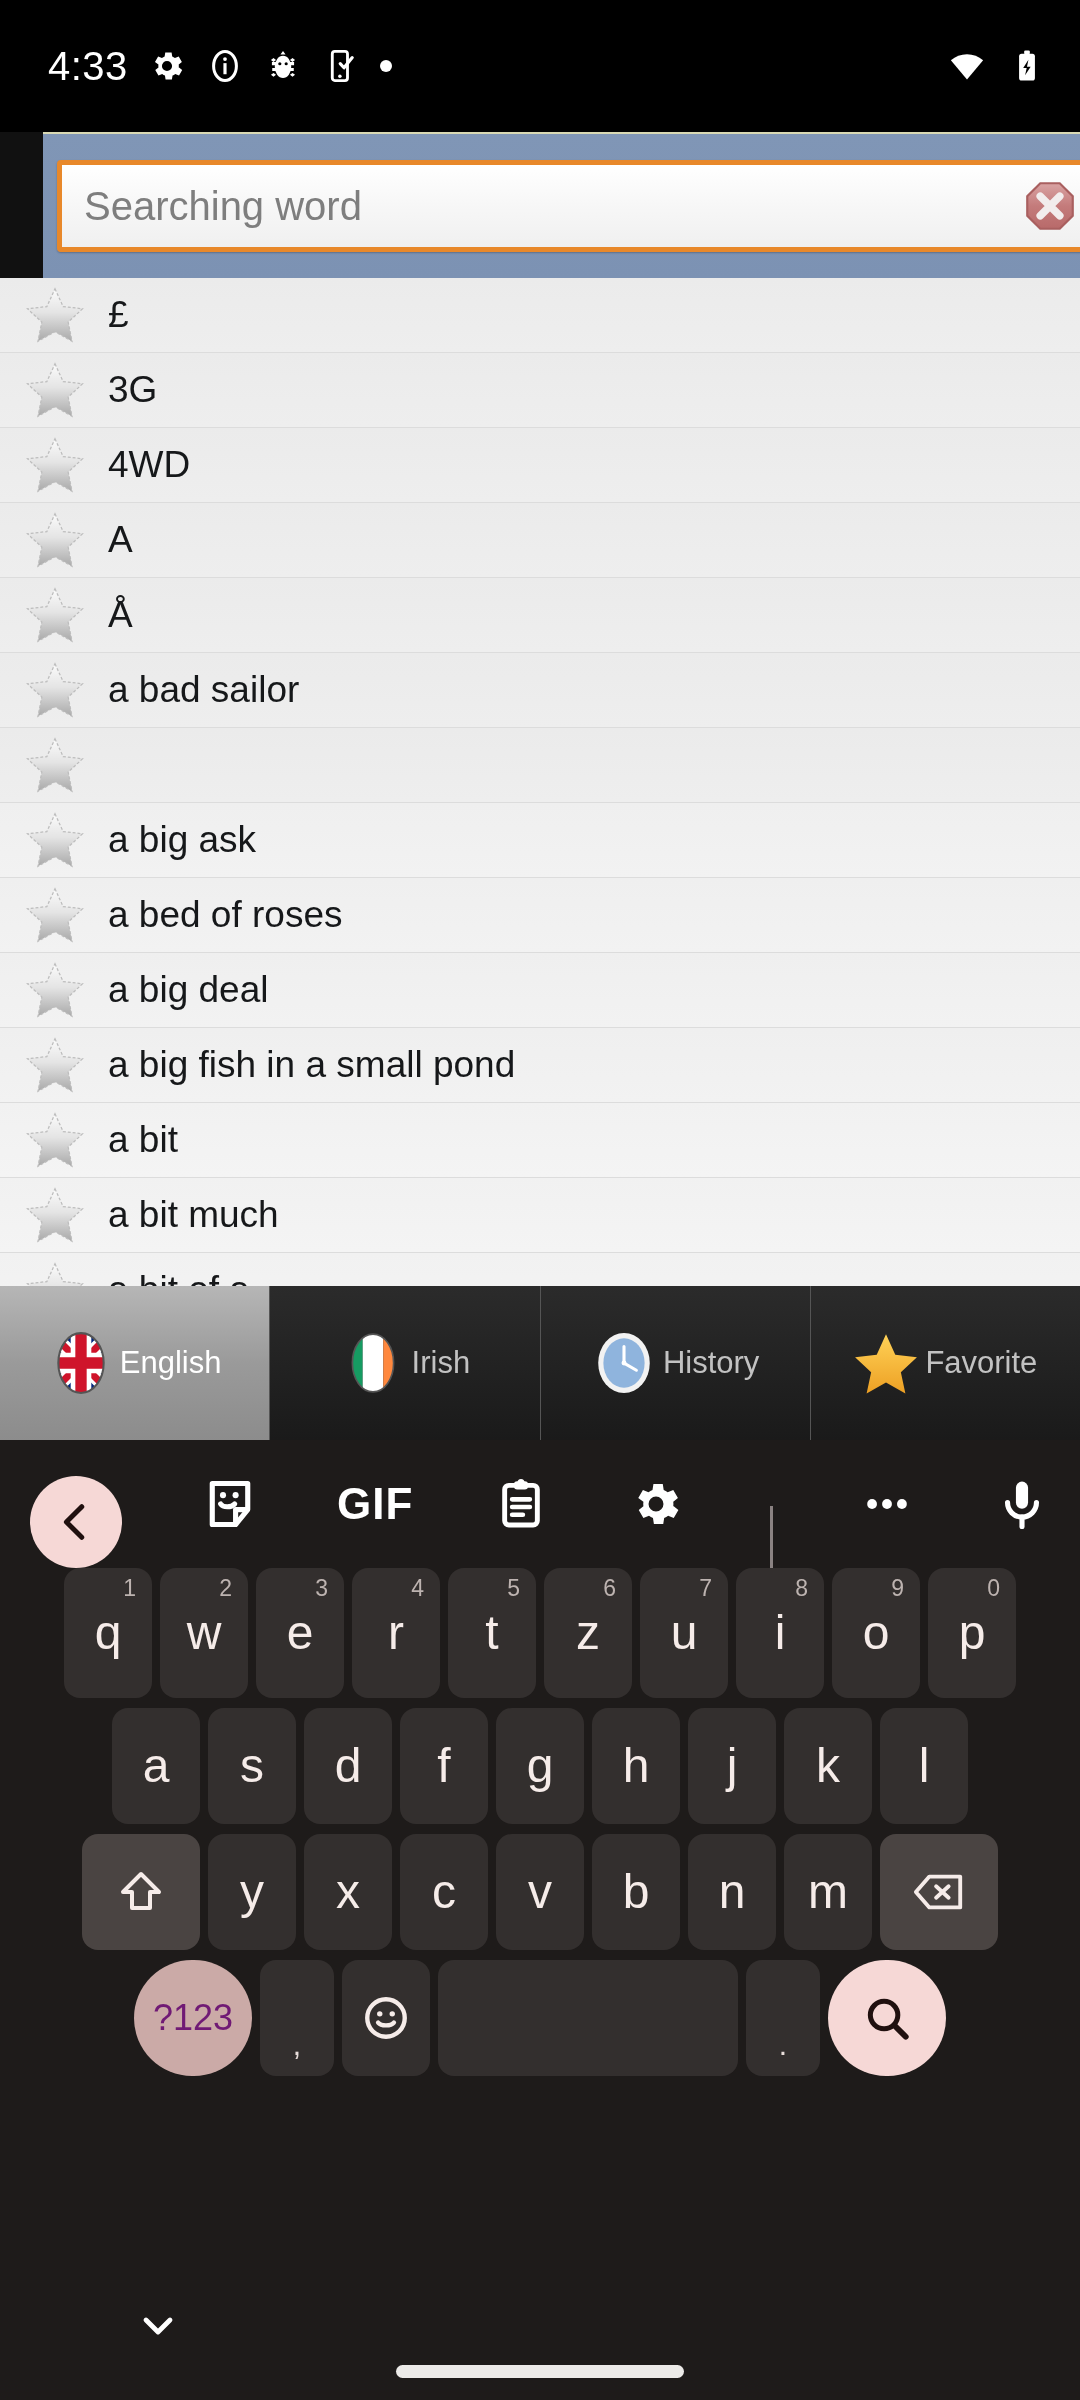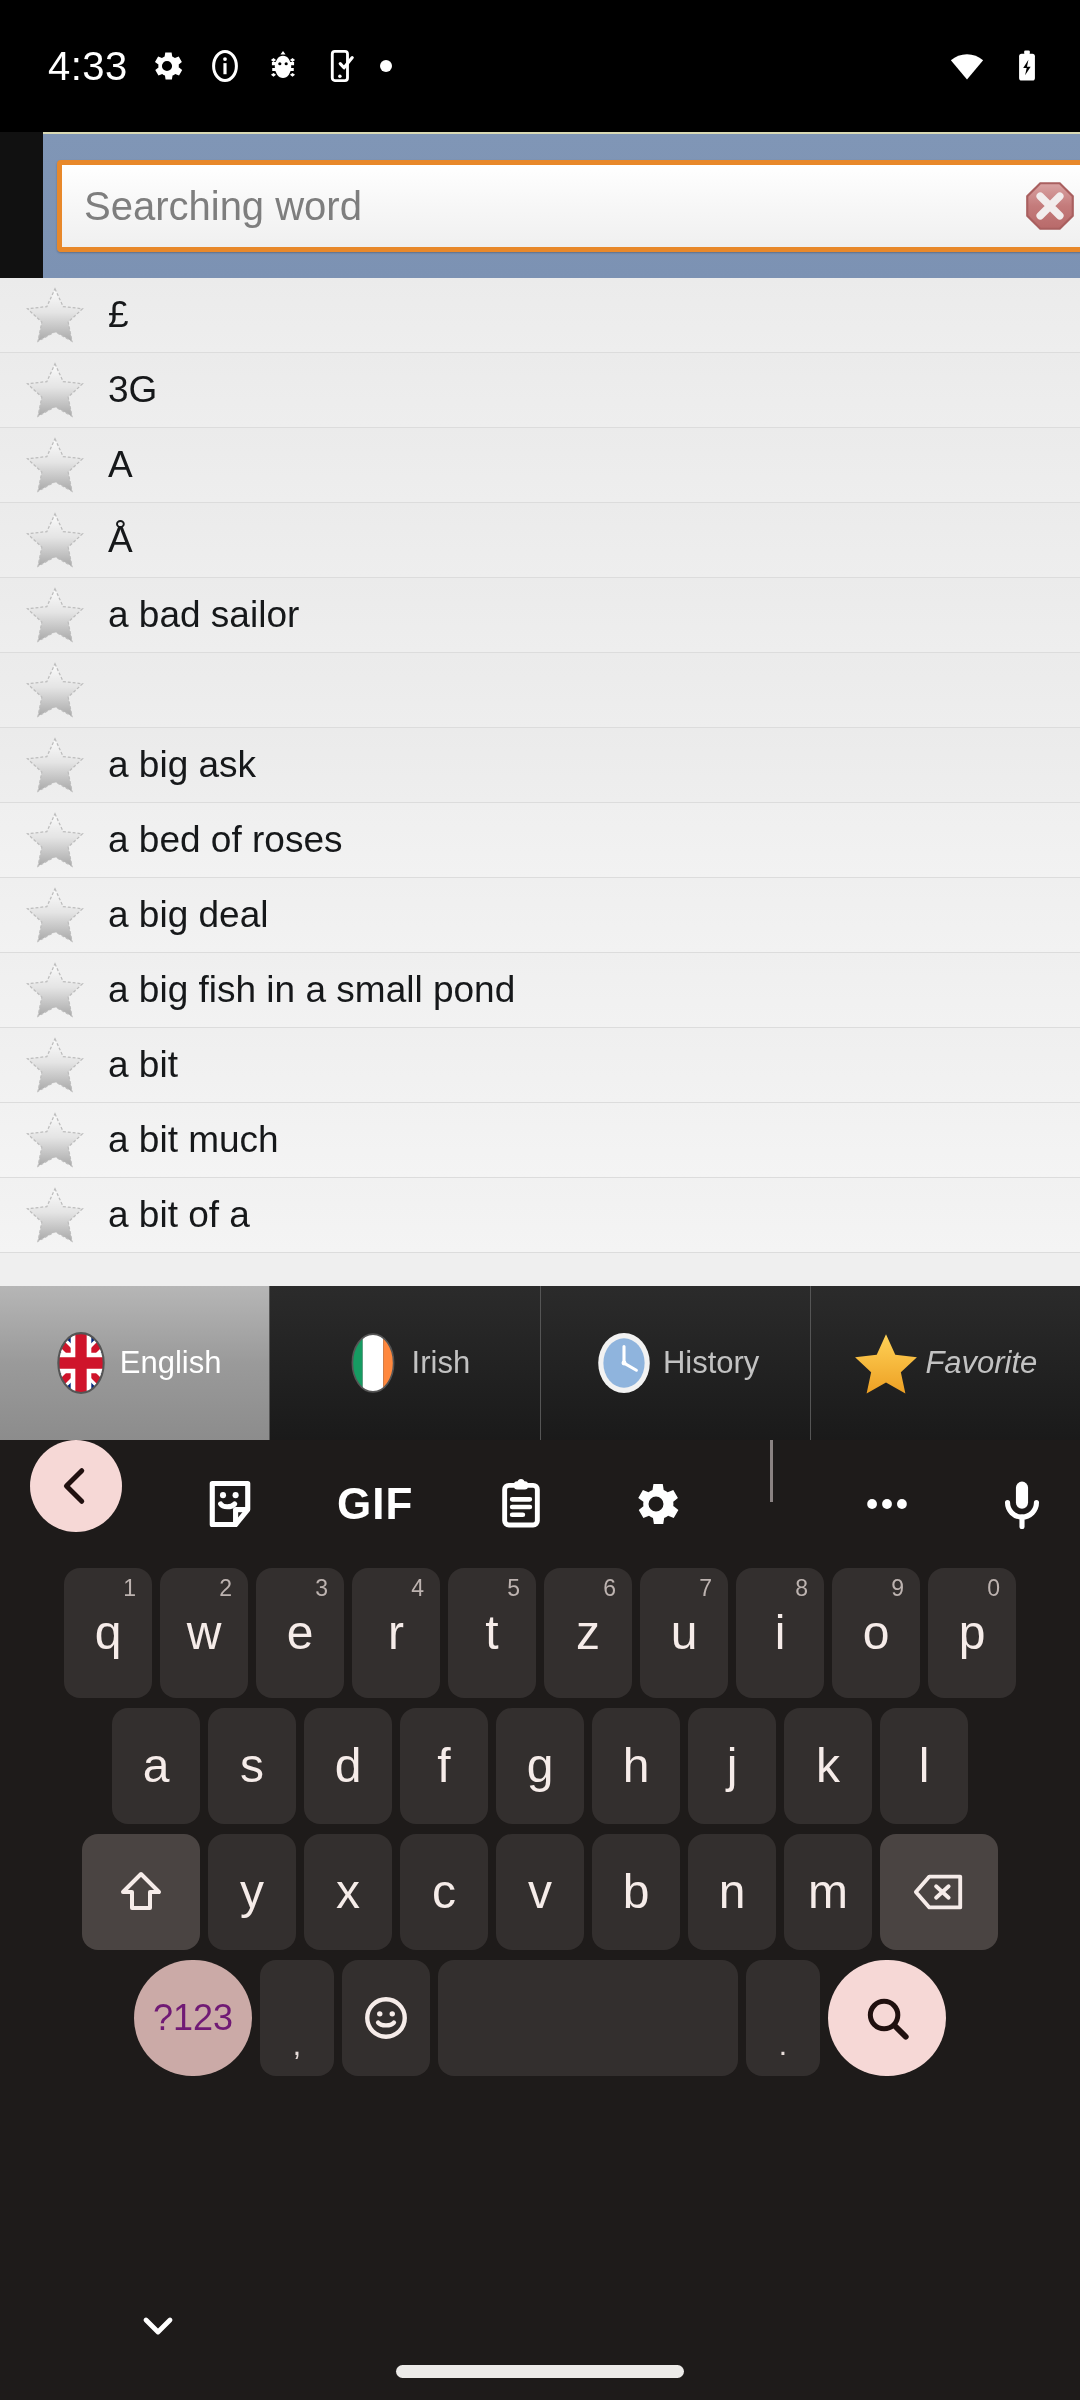--- a/index.html
+++ b/index.html
@@ -72,35 +72,35 @@
   .tabbar {
     position:absolute; left:0; top:1286px; width:1080px; height:154px;
     display:flex; background:#1c1c1c;
   }
   .tab {
     flex:1; display:flex; flex-direction:row;
     align-items:center; justify-content:center; gap:6px;
     background:linear-gradient(180deg,#2b2b2b 0%,#1a1a1a 100%);
     border-right:1px solid #555; position:relative; cursor:pointer;
   }
-  .tab:last-child { border-right:0;font-style:italic; }
+  .tab:last-child { border-right:0; }
   .tab.active {
     background:linear-gradient(180deg,#b6b6b6 0%,#9a9a9a 50%,#8c8c8c 100%);
   }
   .tab-ico { width:66px; height:66px; display:block; }
   .tab-label { font-size:31px; color:#c2c2c2; }
   .tab.active .tab-label { color:#ffffff; }
 
   
   .keyboard {
     position:absolute; left:0; top:1440px; width:1080px; height:810px;
     background:#1e1b1a;
   }
   .kb-toolbar {
-    height:128px; display:flex; align-items:flex-start;
+    height:128px; display:flex; align-items:flex-end;
     padding:0 30px; gap:0;
   }
   .kb-tb-item {
     display:flex; align-items:center; justify-content:center;
     cursor:pointer; height:100%;
   }
   .kb-back {
     width:92px; height:92px; border-radius:50%;
     background:#f6d8d6; display:flex; align-items:center; justify-content:center;
     flex:none; cursor:pointer;
@@ -234,20 +234,33 @@
               <stop offset="1" stop-color="#a9a9a9"></stop>
             </linearGradient>
           </defs>
           <path d="M32 5 L40.4 23.3 L60.4 25.6 L45.6 39.3 L49.6 59.2 L32 49.2 L14.4 59.2 L18.4 39.3 L3.6 25.6 L23.6 23.3 Z" fill="url(#sg1)" stroke="#bdbdbd" stroke-width="1.3" stroke-dasharray="3 2"></path>
         </svg>
         <span class="word">3G</span>
       </div>
       <div class="row">
         <svg class="star" viewBox="0 0 64 64">
           <defs>
+            <linearGradient id="sg2" x1="0" y1="0" x2="0" y2="1">
+              <stop offset="0" stop-color="#fbfbfb"></stop>
+              <stop offset="0.45" stop-color="#e4e4e4"></stop>
+              <stop offset="1" stop-color="#a9a9a9"></stop>
+            </linearGradient>
+          </defs>
+          <path d="M32 5 L40.4 23.3 L60.4 25.6 L45.6 39.3 L49.6 59.2 L32 49.2 L14.4 59.2 L18.4 39.3 L3.6 25.6 L23.6 23.3 Z" fill="url(#sg2)" stroke="#bdbdbd" stroke-width="1.3" stroke-dasharray="3 2"></path>
+        </svg>
+        <span class="word">4WD</span>
+      </div>
+      <div class="row">
+        <svg class="star" viewBox="0 0 64 64">
+          <defs>
             <linearGradient id="sg3" x1="0" y1="0" x2="0" y2="1">
               <stop offset="0" stop-color="#fbfbfb"></stop>
               <stop offset="0.45" stop-color="#e4e4e4"></stop>
               <stop offset="1" stop-color="#a9a9a9"></stop>
             </linearGradient>
           </defs>
           <path d="M32 5 L40.4 23.3 L60.4 25.6 L45.6 39.3 L49.6 59.2 L32 49.2 L14.4 59.2 L18.4 39.3 L3.6 25.6 L23.6 23.3 Z" fill="url(#sg3)" stroke="#bdbdbd" stroke-width="1.3" stroke-dasharray="3 2"></path>
         </svg>
         <span class="word">A</span>
       </div>

